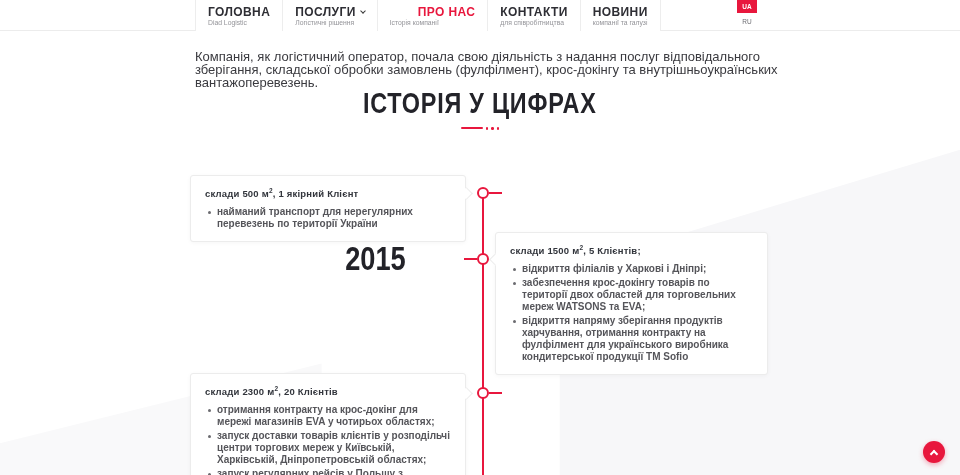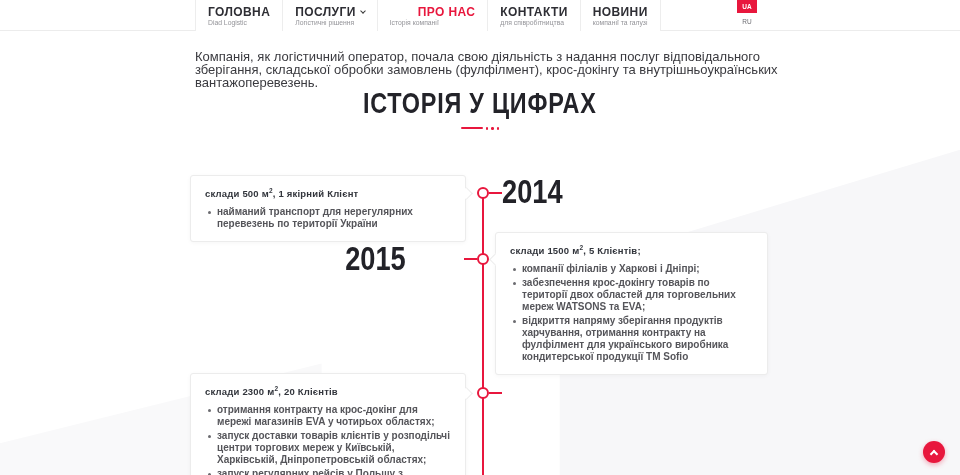--- a/index.html
+++ b/index.html
@@ -137,36 +137,33 @@
     <span class="arrow arrow-right" style="top:13px;"></span>
     <div class="card-title">
       <span>склади 500 м</span><sup>2</sup><span>, 1 якірний Клієнт</span>
     </div>
     <ul class="card-bullets">
         <li>найманий транспорт для нерегулярних перевезень по території України</li>
       </ul>
   </div>
   <div class="tl-dot" style="left:477px; top:187px;"></div>
   <div class="tl-tick" style="left:489px; top:192px; width:13px;"></div>
-  <div class="tl-year year-left-origin" style="left:502px; top:173px;">
-    <span class="cond">2014</span>
-  </div>
 
   <div class="tl-year year-right-origin" style="left:330px; top:240px; width:127px;">
     <span class="cond">2015</span>
   </div>
   <div class="tl-tick" style="left:464px; top:258px; width:13px;"></div>
   <div class="tl-dot" style="left:477px; top:253px;"></div>
   <div class="card" style="left:495px; top:232px; width:273px;">
     <span class="arrow arrow-left" style="top:22px;"></span>
     <div class="card-title">
       <span>склади 1500 м</span><sup>2</sup><span>, 5 Клієнтів;</span>
     </div>
     <ul class="card-bullets">
-        <li>компанії філіалів у Харкові і Дніпрі;</li>
+        <li>відкриття філіалів у Харкові і Дніпрі;</li>
         <li>забезпечення крос-докінгу товарів по території двох областей для торговельних мереж WATSONS та EVA;</li>
         <li>відкриття напряму зберігання продуктів харчування, отримання контракту на фулфілмент для українського виробника кондитерської продукції TM Sofio</li>
       </ul>
   </div>
 
   <div class="card" style="left:190px; top:373px; width:276px; height:160px;">
     <span class="arrow arrow-right" style="top:15px;"></span>
     <div class="card-title">
       <span>склади 2300 м</span><sup>2</sup><span>, 20 Клієнтів</span>
     </div>

